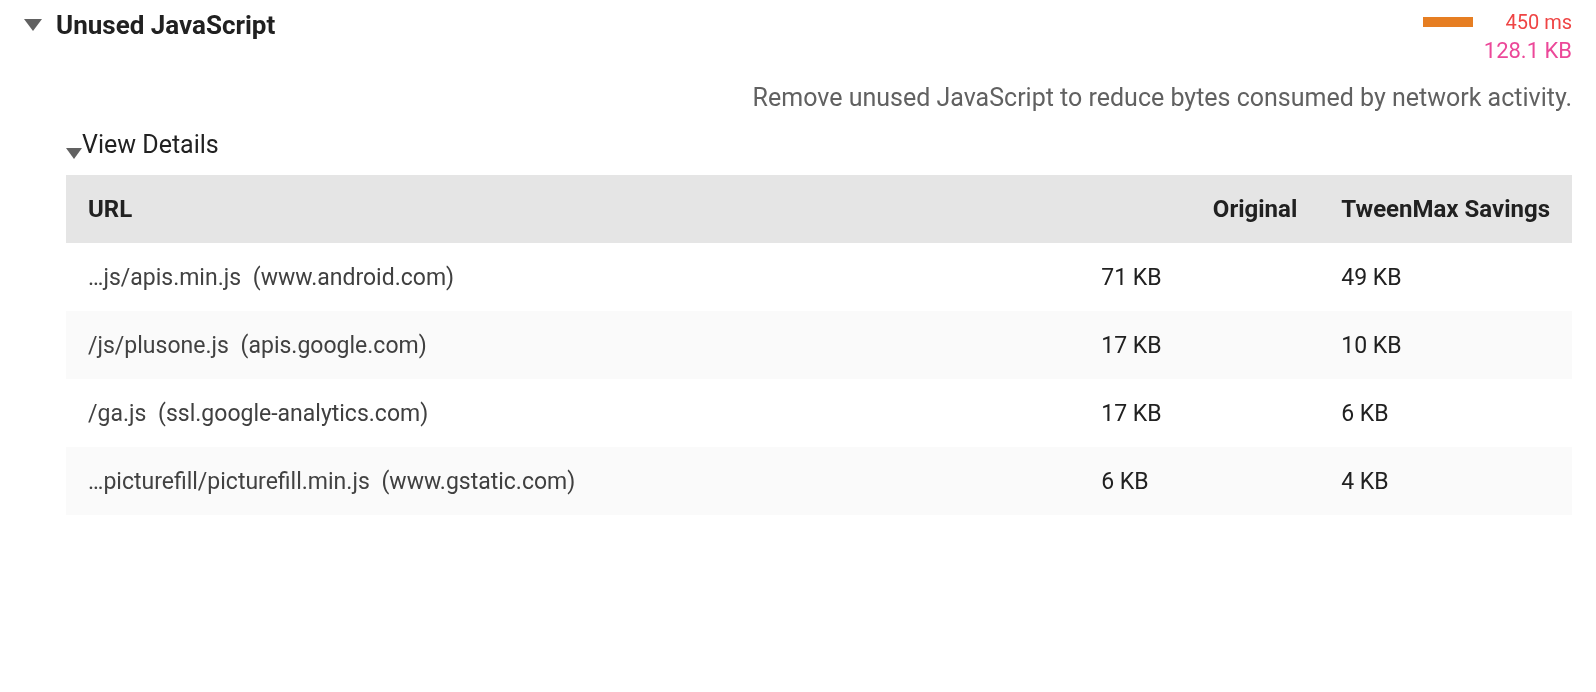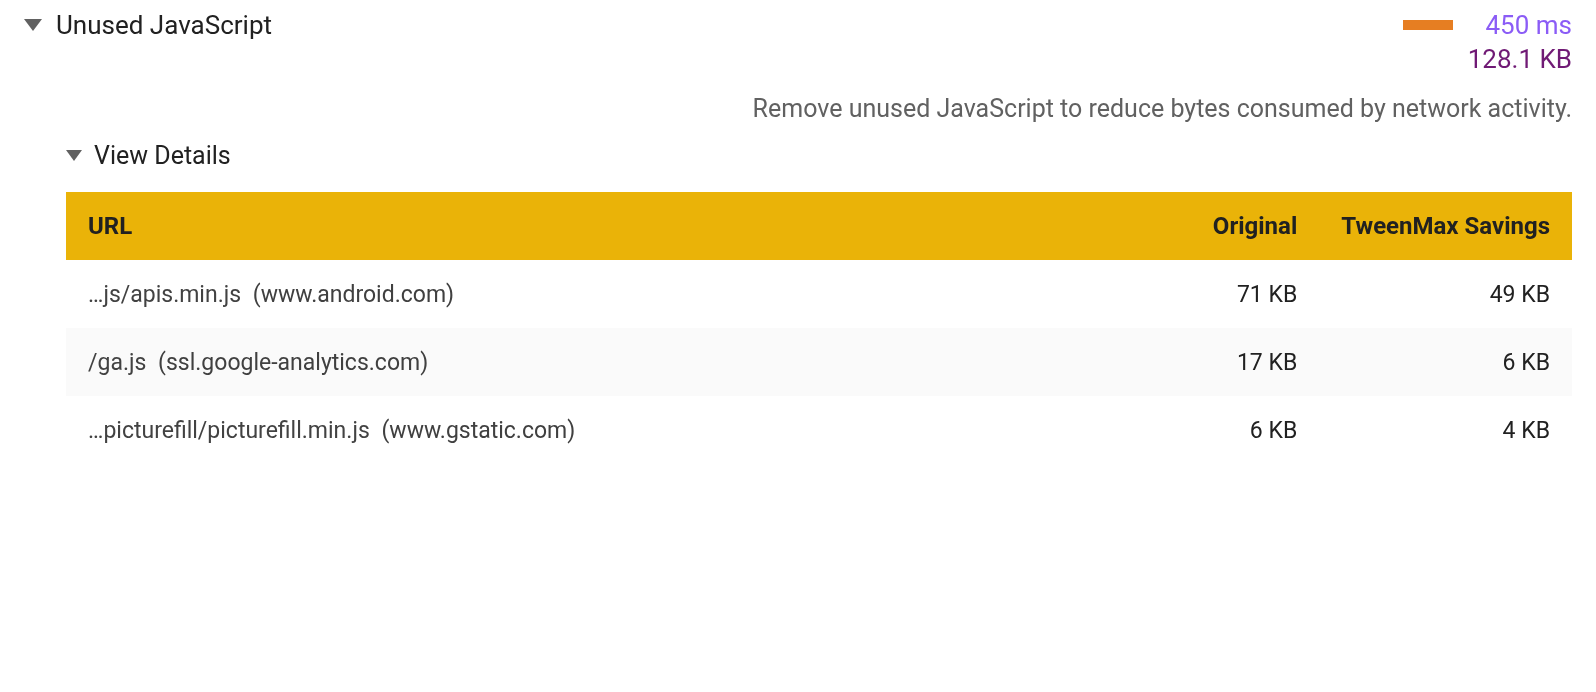--- a/index.html
+++ b/index.html
@@ -31,84 +31,83 @@
   .tri-down {
     width: 0;
     height: 0;
     border-left: 9px solid transparent;
     border-right: 9px solid transparent;
     border-top: 12px solid #616161;
     display: inline-block;
   }
   .audit-title {
     font-size: 26px;
-    font-weight: 400;
+    font-weight: 700;
     color: #212121;
   }
   .audit-header-right {
     display: flex;
     flex-direction: column;
     align-items: flex-end;
     gap: 4px;
     min-width: 260px;
   }
   .audit-header-top-row {
     display: flex;
     align-items: center;
     gap: 32px;
   }
   .indicator-bar {
     width: 50px;
     height: 10px;
     background: #e67e22;
   }
   .metric-time {
-    color: #8b5cf6;
-    font-size: 26px;
+    color: #ef4444;
+    font-size: 20px;
     font-weight: 400;
   }
   .metric-size {
-    color: #701a75;
-    font-size: 26px;
+    color: #ec4899;
+    font-size: 22px;
     font-weight: 400;
   }
   .audit-description {
     margin: 20px 0 18px 42px;
     color: #616161;
     font-size: 25px;
     font-weight: 400;
     text-align: right;
   }
   .details-toggle {
     display: flex;
-    align-items: center;
-    gap: 12px;
+    align-items: flex-end;
     margin-left: 42px;
-    margin-bottom: 22px;
+    margin-bottom: 16px;
     cursor: pointer;
   }
   .details-toggle .label {
     font-size: 25px;
     color: #212121;
   }
   .tri-down-sm {
     width: 0;
     height: 0;
     border-left: 8px solid transparent;
     border-right: 8px solid transparent;
     border-top: 11px solid #616161;
     display: inline-block;
   }
   .audit-table {
     margin-left: 42px;
     width: calc(100% - 42px);
     border-collapse: collapse;
   }
   .audit-table thead th {
-    background: #eab308;
+    background: #e5e5e5;
     text-align: right;
     font-weight: 700;
     font-size: 24px;
     padding: 20px 22px;
     color: #212121;
     margin-top: 44px;
   }
   .audit-table thead th:first-child {
     text-align: left;
   }
@@ -117,21 +116,20 @@
   }
   .audit-table tbody tr:nth-child(even) {
     background: #fafafa;
   }
   .audit-table tbody td {
     padding: 18px 22px;
     font-size: 23px;
     color: #212121;
   }
   .col-original, .col-savings {
-    text-align: right;
     width: 240px;
     white-space: nowrap;
   }
   .url-path {
     color: #424242;
     font-weight: 400;
   }
   .url-domain {
     color: #404040;
     font-weight: 400;
@@ -176,20 +174,28 @@
       <tr>
         <td>
           <span class="url-path">…js/apis.min.js</span>
           <span class="url-domain">(www.android.com)</span>
         </td>
         <td class="col-original">71 KB</td>
         <td class="col-savings">49 KB</td>
       </tr>
       <tr>
         <td>
+          <span class="url-path">/js/plusone.js</span>
+          <span class="url-domain">(apis.google.com)</span>
+        </td>
+        <td class="col-original">17 KB</td>
+        <td class="col-savings">10 KB</td>
+      </tr>
+      <tr>
+        <td>
           <span class="url-path">/ga.js</span>
           <span class="url-domain">(ssl.google-analytics.com)</span>
         </td>
         <td class="col-original">17 KB</td>
         <td class="col-savings">6 KB</td>
       </tr>
       <tr>
         <td>
           <span class="url-path">…picturefill/picturefill.min.js</span>
           <span class="url-domain">(www.gstatic.com)</span>

